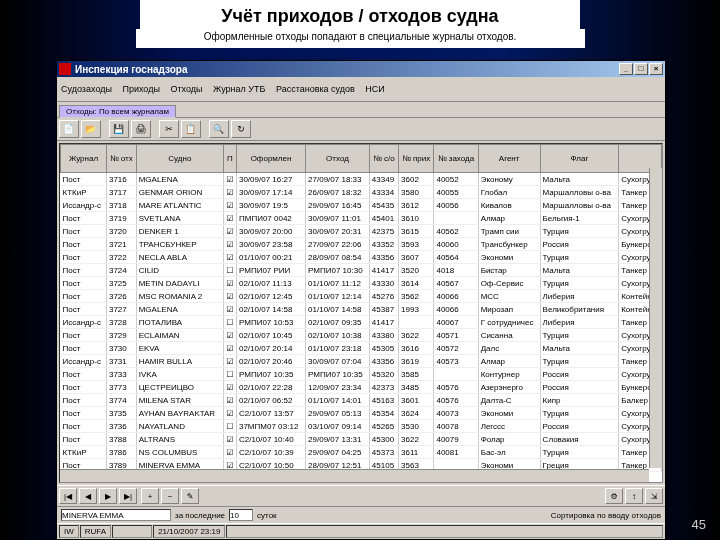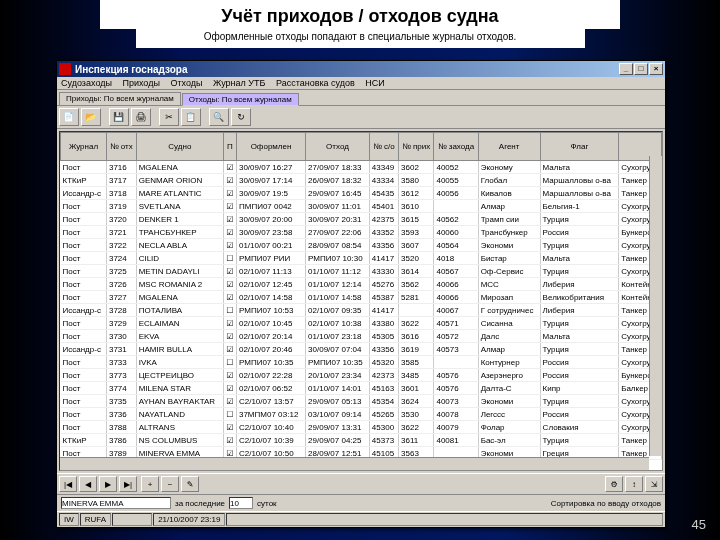--- a/index.html
+++ b/index.html
@@ -1,27 +1,27 @@
 <!DOCTYPE html>
 <html><head>
 <meta charset="utf-8">
 <style>
   * { box-sizing: border-box; margin: 0; padding: 0; }
   body { width: 720px; height: 540px; background: linear-gradient(to right, #000 0%, #001050 25%, #001860 70%, #000 100%); font-family: Tahoma, Arial, sans-serif; font-size: 9px; position: relative; }
-  .slide-title { color: #000; background:#fff; text-align: center; font-size: 18px; font-weight: bold; padding: 6px 5px 2px; width: 520px; margin: 0 auto 0; }
+  .slide-title { color: #000; background:#fff; text-align: center; font-size: 18px; font-weight: bold; padding: 6px 5px 2px; width: 440px; margin: 0 auto 0; }
   .slide-sub { color: #000; background:#fff; text-align: center; font-size: 10px; padding: 2px 0 6px; width:449px; margin:0 auto; }
   .slide-title, .slide-sub { position: relative; z-index: 2; }
   .slide-header-wrap { width:720px; position:absolute; top:0; left:0; }
   .page-num { position: absolute; bottom: 8px; right: 14px; color: #ccc; font-size: 13px; }
   .window { position: absolute; left: 56px; top: 60px; width: 610px; background: #d4d0c8; border: 1px solid #000; box-shadow: 2px 2px 4px rgba(0,0,0,.6); }
   .titlebar { background: linear-gradient(to right, #08246b, #a6caf0); color: #fff; display: flex; align-items: center; height: 16px; padding: 4px 2px; font-size: 10px; font-weight: bold; }
   .titlebar .icon { width: 12px; height: 12px; background: #c00; margin-right: 4px; }
   .titlebar .spacer { flex: 1; }
   .winbtn { width: 14px; height: 12px; background: #d4d0c8; border: 1px solid #fff; border-right-color:#555; border-bottom-color:#555; margin-left: 1px; font-size: 8px; line-height:10px; text-align:center; color:#000; }
-  .menubar { background: #d4d0c8; padding: 1px 4px; font-size: 9px; border-bottom: 1px solid #888; }
+  .menubar { background: #d4d0c8; padding: 7px 4px; font-size: 9px; border-bottom: 1px solid #888; }
   .menubar span { margin-right: 8px; cursor:default; }
   .toolbar { background: #d4d0c8; padding: 2px; display: flex; gap: 2px; border-bottom: 1px solid #888; }
   .toolbar .tbtn { width: 20px; height: 18px; background: #d4d0c8; border: 1px solid #fff; border-right-color:#808080; border-bottom-color:#808080; display:flex; align-items:center; justify-content:center; }
   .toolbar .sep { width: 4px; }
   .tabrow { background: #d4d0c8; padding: 2px 2px 0; display:flex; gap:0; border-bottom:1px solid #888; font-size:8px;}
   .tab { background:#d4d0c8; border:1px solid #888; border-bottom:none; padding:1px 6px; margin-right:1px; }
   .tab.active { background:#c4b5fd; border-bottom:1px solid #d4d0c8; position:relative; top:1px; }
   .grid-wrap { background: #fff; height: 340px; overflow: hidden; position: relative; border:1px inset #888; margin:2px; }
   table { border-collapse: collapse; width: 100%; font-size: 8px; }
   th { background: #d4d0c8; border: 1px solid #888; padding: 1px 2px; font-weight: normal; white-space: nowrap; height: 28px; }
@@ -58,21 +58,20 @@
   <div class="menubar">
     <span>Судозаходы</span>
     <span>Приходы</span>
     <span>Отходы</span>
     <span>Журнал УТБ</span>
     <span>Расстановка судов</span>
     <span>НСИ</span>
   </div>
 
   <div class="tabrow">
-    <div class="tab">Приходы: По всем журналам</div>
     <div class="tab active">Отходы: По всем журналам</div>
   </div>
 
   <div class="toolbar">
     <div class="tbtn">📄</div>
     <div class="tbtn">📂</div>
     <div class="sep"></div>
     <div class="tbtn">💾</div>
     <div class="tbtn">🖨</div>
     <div class="sep"></div>
@@ -243,21 +242,21 @@
             <td>Контейне</td>
           </tr>
           <tr>
             <td>Пост</td>
             <td>3727</td>
             <td>MGALENA</td>
             <td class="chk">☑</td>
             <td>02/10/07 14:58</td>
             <td>01/10/07 14:58</td>
             <td>45387</td>
-            <td>5281</td>
+            <td>1993</td>
             <td>40066</td>
             <td>Мирозап</td>
             <td>Великобритания</td>
             <td>Контейне</td>
           </tr>
           <tr>
             <td>Иссандр-с</td>
             <td>3728</td>
             <td>ПОТАЛИВА</td>
             <td class="chk">☐</td>
@@ -325,21 +324,21 @@
             <td>Контурнер</td>
             <td>Россия</td>
             <td>Сухогруз</td>
           </tr>
           <tr>
             <td>Пост</td>
             <td>3773</td>
             <td>ЦЕСТРЕИЦВО</td>
             <td class="chk">☑</td>
             <td>02/10/07 22:28</td>
-            <td>20/10/07 23:34</td>
+            <td>12/09/07 23:34</td>
             <td>42373</td>
             <td>3485</td>
             <td>40576</td>
             <td>Азерэнерго</td>
             <td>Россия</td>
             <td>Бункеров</td>
           </tr>
           <tr>
             <td>Пост</td>
             <td>3774</td>

